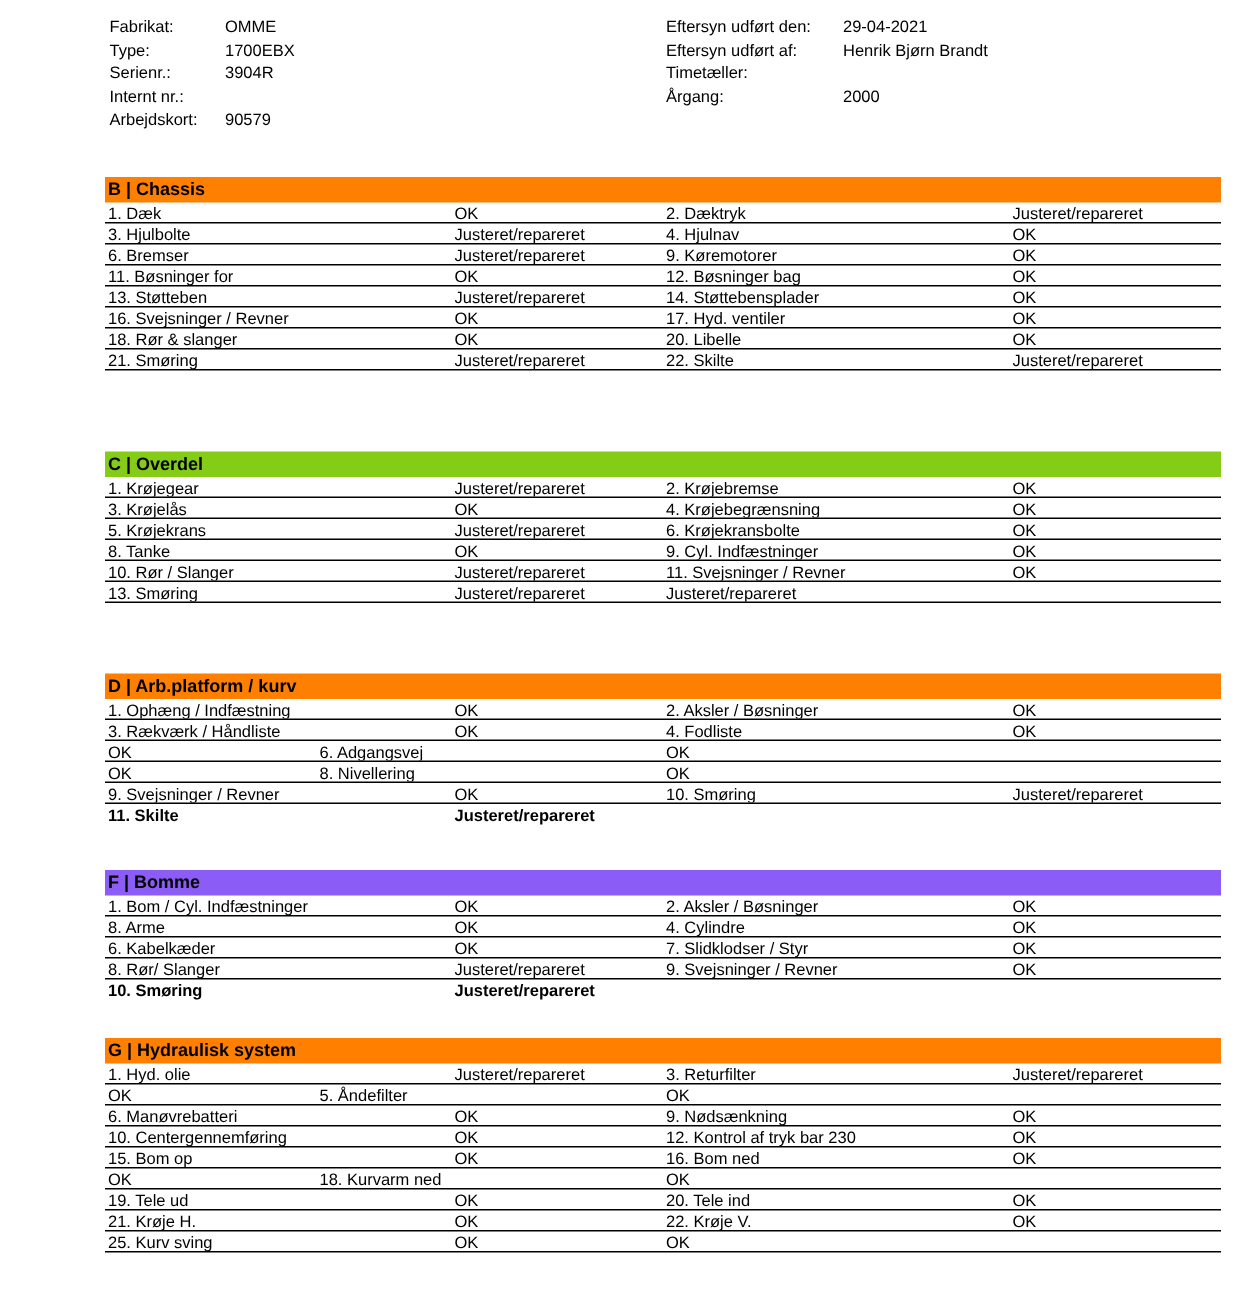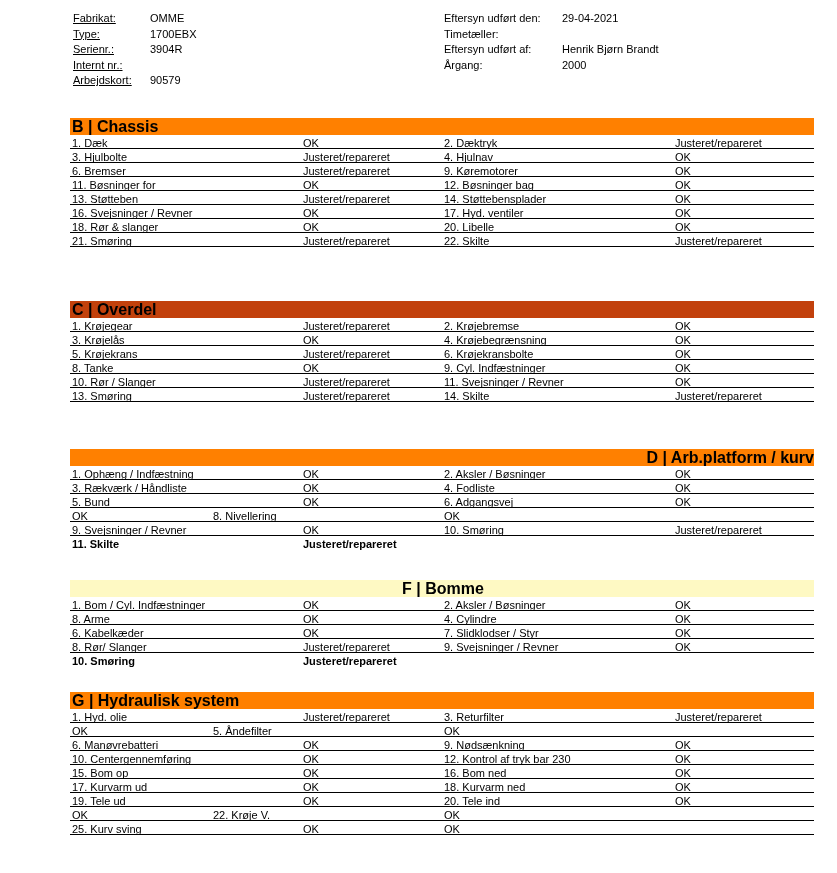--- a/index.html
+++ b/index.html
@@ -3,28 +3,28 @@
 <meta charset="utf-8">
 <style>
   html, body { margin: 0; padding: 0; background: #ffffff; }
   body {
     width: 837px; height: 873px; position: relative; overflow: hidden;
     font-family: "Liberation Sans", sans-serif; font-size: 11px; color: #000;
   }
   .meta { position: absolute; top: 11px; }
   .meta-row { height: 15.5px; line-height: 15.5px; display: flex; white-space: nowrap; }
   .meta-left { left: 73px; }
-  .meta-left .lbl { width: 77px; text-decoration: underline; }
+  .meta-left .lbl { width: 77px; }
   .meta-right { left: 444px; }
   .meta-right .lbl { width: 118px; }
 
   .section { position: absolute; left: 70px; width: 744px; }
   .sec-head {
     background: #FF8000; height: 17px; line-height: 17px;
-    font-weight: bold; font-size: 16px; padding-left: 2px; box-sizing: border-box;
+    font-weight: bold; font-size: 12px; padding-left: 2px; box-sizing: border-box;
   }
   .row {
     height: 14px; line-height: 16px; display: flex; box-sizing: border-box;
     border-bottom: 1.3px solid #000; white-space: nowrap;
   }
   .row.nb { border-bottom: none; font-weight: bold; }
   .cell { overflow: hidden; padding-left: 2px; box-sizing: border-box; }
   .c1 { width: 231px; }
   .c2 { width: 141px; }
   .c3 { width: 231px; }
@@ -61,28 +61,28 @@
     <span>90579</span>
   </div>
 </div>
 
 <div class="meta meta-right">
   <div class="meta-row">
     <span class="lbl">Eftersyn udført den:</span>
     <span>29-04-2021</span>
   </div>
   <div class="meta-row">
+    <span class="lbl">Eftersyn udført af:</span>
+    <span>Henrik Bjørn Brandt</span>
+  </div>
+  <div class="meta-row">
     <span class="lbl">Timetæller:</span>
     <span></span>
   </div>
   <div class="meta-row">
-    <span class="lbl">Eftersyn udført af:</span>
-    <span>Henrik Bjørn Brandt</span>
-  </div>
-  <div class="meta-row">
     <span class="lbl">Årgang:</span>
     <span>2000</span>
   </div>
 </div>
 
 <div class="section" id="sec-b">
     <div class="sec-head" style="background: rgb(255, 128, 0);">B | Chassis</div>
     <div class="row">
       <div class="cell c1">1. Dæk</div>
       <div class="cell c2">OK</div>
@@ -126,21 +126,21 @@
       <div class="cell c4">OK</div>
     </div>
     <div class="row">
       <div class="cell c1">21. Smøring</div>
       <div class="cell c2">Justeret/repareret</div>
       <div class="cell c3">22. Skilte</div>
       <div class="cell c4">Justeret/repareret</div>
     </div>
   </div>
 <div class="section" id="sec-c">
-    <div class="sec-head" style="background: #c2410c;">C | Overdel</div>
+    <div class="sec-head" style="background: #84cc16;">C | Overdel</div>
     <div class="row">
       <div class="cell c1">1. Krøjegear</div>
       <div class="cell c2">Justeret/repareret</div>
       <div class="cell c3">2. Krøjebremse</div>
       <div class="cell c4">OK</div>
     </div>
     <div class="row">
       <div class="cell c1">3. Krøjelås</div>
       <div class="cell c2">OK</div>
       <div class="cell c3">4. Krøjebegrænsning</div>
@@ -160,40 +160,38 @@
     </div>
     <div class="row">
       <div class="cell c1">10. Rør / Slanger</div>
       <div class="cell c2">Justeret/repareret</div>
       <div class="cell c3">11. Svejsninger / Revner</div>
       <div class="cell c4">OK</div>
     </div>
     <div class="row">
       <div class="cell c1">13. Smøring</div>
       <div class="cell c2">Justeret/repareret</div>
-      <div class="cell c3">14. Skilte</div>
       <div class="cell c4">Justeret/repareret</div>
     </div>
   </div>
 <div class="section" id="sec-d">
-    <div class="sec-head" style="background: rgb(255, 128, 0); text-align: right;">D | Arb.platform / kurv</div>
+    <div class="sec-head" style="background: rgb(255, 128, 0);">D | Arb.platform / kurv</div>
     <div class="row">
       <div class="cell c1">1. Ophæng / Indfæstning</div>
       <div class="cell c2">OK</div>
       <div class="cell c3">2. Aksler / Bøsninger</div>
       <div class="cell c4">OK</div>
     </div>
     <div class="row">
       <div class="cell c1">3. Rækværk / Håndliste</div>
       <div class="cell c2">OK</div>
       <div class="cell c3">4. Fodliste</div>
       <div class="cell c4">OK</div>
     </div>
     <div class="row">
-      <div class="cell c1">5. Bund</div>
       <div class="cell c2">OK</div>
       <div class="cell c3">6. Adgangsvej</div>
       <div class="cell c4">OK</div>
     </div>
     <div class="row">
       <div class="cell c2">OK</div>
       <div class="cell c3">8. Nivellering</div>
       <div class="cell c4">OK</div>
     </div>
     <div class="row">
@@ -203,21 +201,21 @@
       <div class="cell c4">Justeret/repareret</div>
     </div>
     <div class="row nb">
       <div class="cell c1">11. Skilte</div>
       <div class="cell c2">Justeret/repareret</div>
       <div class="cell c3"></div>
       <div class="cell c4"></div>
     </div>
   </div>
 <div class="section" id="sec-f">
-    <div class="sec-head" style="background: #fef9c3; text-align: center;">F | Bomme</div>
+    <div class="sec-head" style="background: #8b5cf6;">F | Bomme</div>
     <div class="row">
       <div class="cell c1">1. Bom / Cyl. Indfæstninger</div>
       <div class="cell c2">OK</div>
       <div class="cell c3">2. Aksler / Bøsninger</div>
       <div class="cell c4">OK</div>
     </div>
     <div class="row">
       <div class="cell c1">8. Arme</div>
       <div class="cell c2">OK</div>
       <div class="cell c3">4. Cylindre</div>
@@ -267,32 +265,32 @@
       <div class="cell c3">12. Kontrol af tryk bar 230</div>
       <div class="cell c4">OK</div>
     </div>
     <div class="row">
       <div class="cell c1">15. Bom op</div>
       <div class="cell c2">OK</div>
       <div class="cell c3">16. Bom ned</div>
       <div class="cell c4">OK</div>
     </div>
     <div class="row">
-      <div class="cell c1">17. Kurvarm ud</div>
       <div class="cell c2">OK</div>
       <div class="cell c3">18. Kurvarm ned</div>
       <div class="cell c4">OK</div>
     </div>
     <div class="row">
       <div class="cell c1">19. Tele ud</div>
       <div class="cell c2">OK</div>
       <div class="cell c3">20. Tele ind</div>
       <div class="cell c4">OK</div>
     </div>
     <div class="row">
+      <div class="cell c1">21. Krøje H.</div>
       <div class="cell c2">OK</div>
       <div class="cell c3">22. Krøje V.</div>
       <div class="cell c4">OK</div>
     </div>
     <div class="row">
       <div class="cell c1">25. Kurv sving</div>
       <div class="cell c2">OK</div>
       <div class="cell c4">OK</div>
     </div>
   </div>

